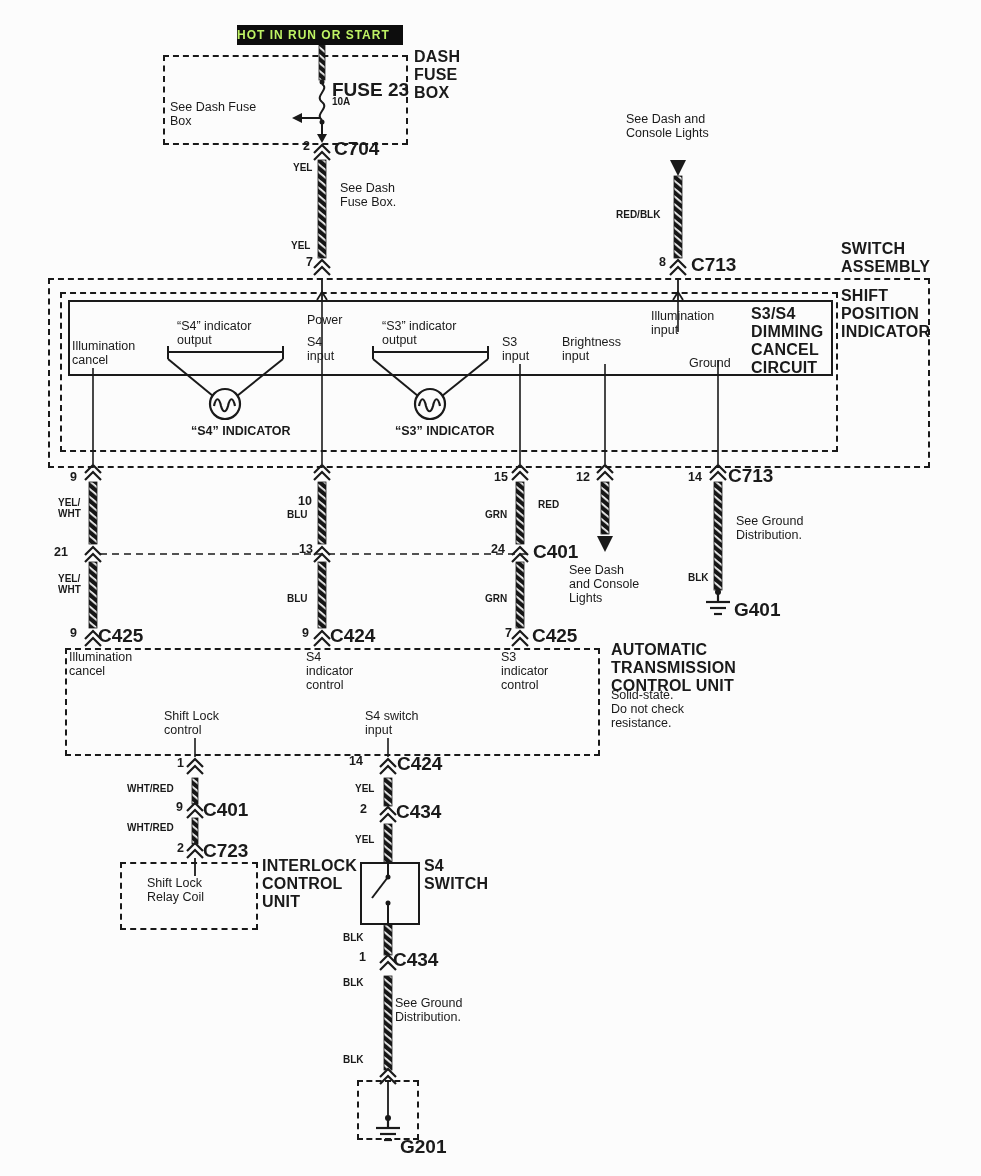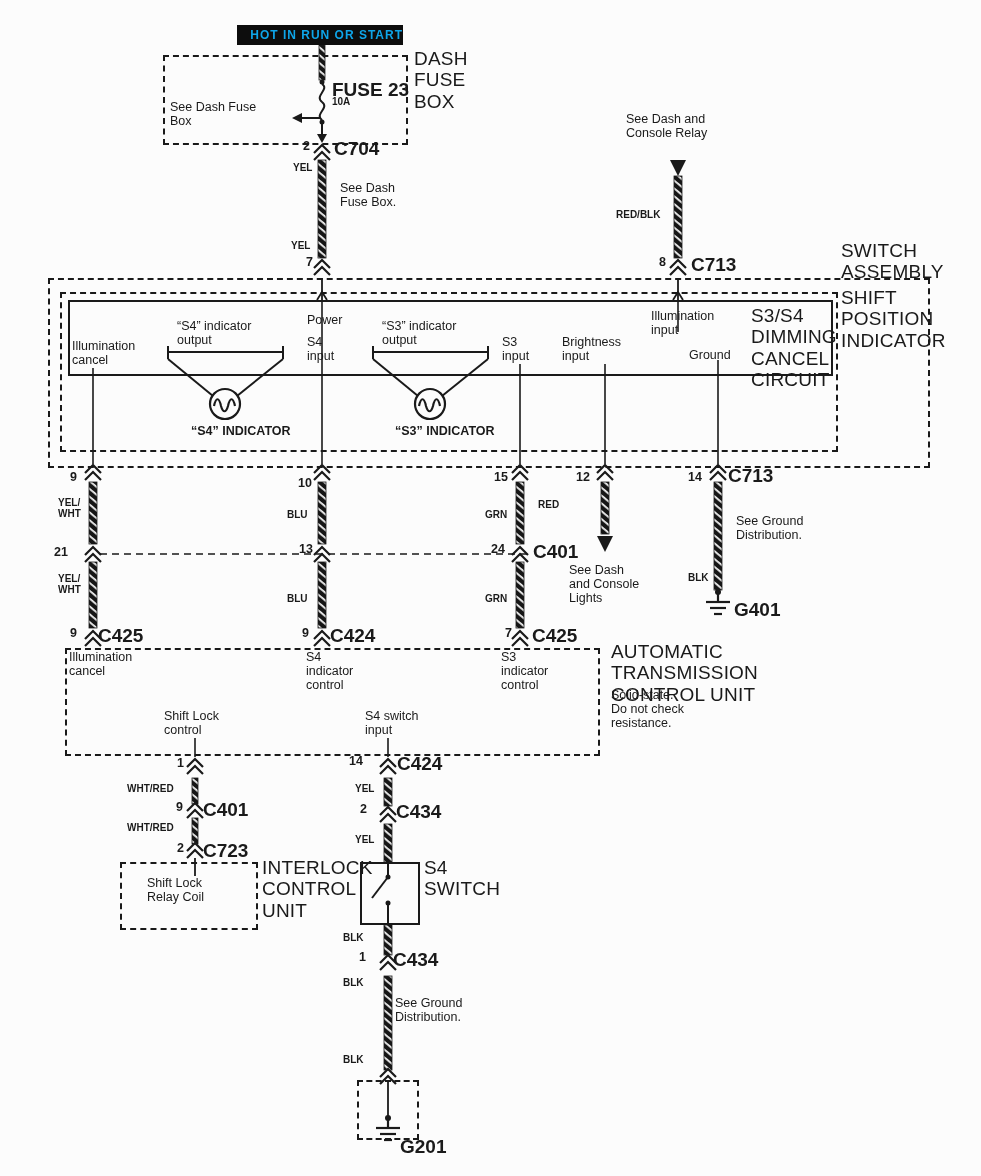--- a/index.html
+++ b/index.html
@@ -1,27 +1,27 @@
 <!DOCTYPE html>
 <html><head>
 <meta charset="utf-8">
 <style>
   *{box-sizing:border-box}
   body{margin:0;background:#ddd}
   .page{position:relative;width:981px;height:1176px;background:#fcfcfc;
         font-family:"Liberation Sans","DejaVu Sans",sans-serif;color:#1a1a1a;overflow:hidden}
   .lbl{position:absolute;font-size:12.5px;line-height:1.12;white-space:pre-line}
   .b{font-weight:bold}
-  .ttl{position:absolute;font-weight:normal;font-size:19px;line-height:1.12;white-space:pre-line;letter-spacing:.2px}
+  .ttl{position:absolute;font-weight:bold;font-size:16px;line-height:1.12;white-space:pre-line;letter-spacing:.2px}
   .wc{position:absolute;font-weight:bold;font-size:10px;line-height:1.1;white-space:pre-line}
   .pin{position:absolute;font-weight:bold;font-size:12.5px;white-space:pre-line}
   .conn{position:absolute;font-weight:bold;font-size:19px;white-space:pre-line}
   .dbox{position:absolute;border:2px dashed #1a1a1a}
   .sbox{position:absolute;border:2.5px solid #1a1a1a}
-  .banner{position:absolute;background:#0d0d0d;color:#0ea5e9;display:flex;align-items:center;justify-content:flex-end;
+  .banner{position:absolute;background:#0d0d0d;color:#bef264;display:flex;align-items:center;justify-content:flex-start;
           font-weight:bold;font-size:12px;letter-spacing:1px}
   svg.wires{position:absolute;left:0;top:0}
 </style>
 </head>
 <body>
 
 <div class="page">
 
   <div class="dbox" style="left:163px;top:55px;width:245px;height:90px"></div>
   <div class="dbox" style="left:48px;top:278px;width:882px;height:190px"></div>
@@ -202,21 +202,21 @@
   <div class="pin" style="left:303px;top:139px">2</div>
   <div class="conn" style="left:334px;top:138px">C704</div>
 
   <div class="wc" style="left:293px;top:162px">YEL</div>
   <div class="lbl" style="left:340px;top:181px">See Dash
 Fuse Box.</div>
   <div class="wc" style="left:291px;top:240px">YEL</div>
   <div class="pin" style="left:306px;top:255px">7</div>
 
   <div class="lbl" style="left:626px;top:112px">See Dash and
-Console Relay</div>
+Console Lights</div>
   <div class="wc" style="left:616px;top:209px">RED/BLK</div>
   <div class="pin" style="left:659px;top:255px">8</div>
   <div class="conn" style="left:691px;top:254px">C713</div>
 
   <div class="ttl" style="left:841px;top:240px">SWITCH
 ASSEMBLY</div>
   <div class="ttl" style="left:841px;top:287px">SHIFT
 POSITION
 INDICATOR</div>
   <div class="ttl" style="left:751px;top:305px">S3/S4
@@ -232,26 +232,26 @@
   <div class="lbl" style="left:307px;top:335px">S4
 input</div>
   <div class="lbl" style="left:382px;top:319px">“S3” indicator
 output</div>
   <div class="lbl" style="left:502px;top:335px">S3
 input</div>
   <div class="lbl" style="left:562px;top:335px">Brightness
 input</div>
   <div class="lbl" style="left:651px;top:309px">Illumination
 input</div>
-  <div class="lbl" style="left:689px;top:348px">Ground</div>
+  <div class="lbl" style="left:689px;top:356px">Ground</div>
   <div class="lbl b" style="left:191px;top:424px">“S4” INDICATOR</div>
   <div class="lbl b" style="left:395px;top:424px">“S3” INDICATOR</div>
 
   <div class="pin" style="left:70px;top:470px">9</div>
-  <div class="pin" style="left:298px;top:476px">10</div>
+  <div class="pin" style="left:298px;top:494px">10</div>
   <div class="pin" style="left:494px;top:470px">15</div>
   <div class="pin" style="left:576px;top:470px">12</div>
   <div class="pin" style="left:688px;top:470px">14</div>
   <div class="conn" style="left:728px;top:465px">C713</div>
 
   <div class="wc" style="left:58px;top:497px">YEL/
 WHT</div>
   <div class="wc" style="left:287px;top:509px">BLU</div>
   <div class="wc" style="left:485px;top:509px">GRN</div>
   <div class="wc" style="left:538px;top:499px">RED</div>

